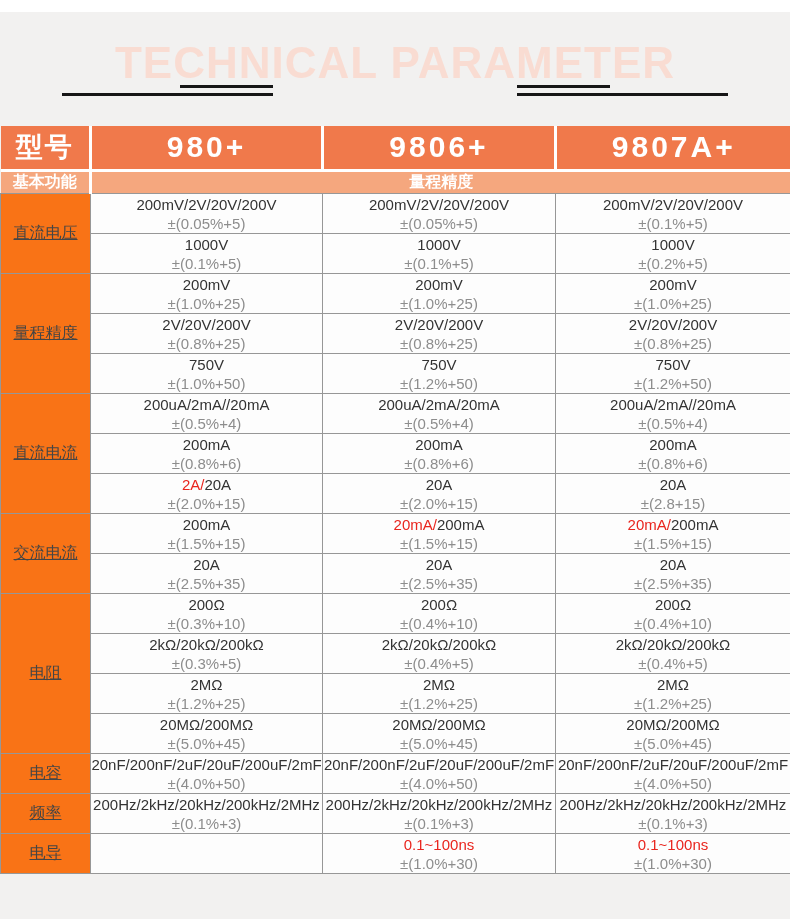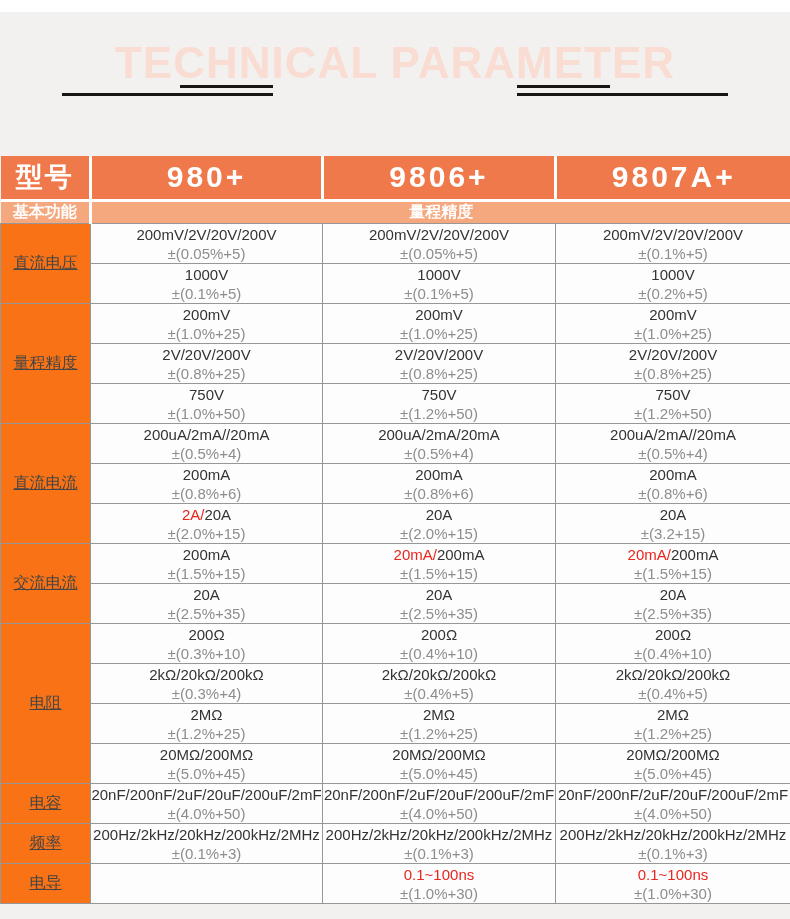--- a/index.html
+++ b/index.html
@@ -17,21 +17,21 @@
   *{box-sizing:border-box;}
   html,body{margin:0;padding:0;}
   body{
     width:790px;height:919px;
     background:var(--page-bg);
     font-family:"Liberation Sans","DejaVu Sans",sans-serif;
     overflow:hidden;
   }
   .top-strip{height:12px;background:#ffffff;}
   
-  .title-block{position:relative;height:144px;padding-left:16px;}
+  .title-block{position:relative;height:114px;padding-left:16px;}
   .watermark{
     position:absolute;top:26px;left:50%;transform:translateX(-50%);
     font-size:44px;font-weight:bold;letter-spacing:1px;white-space:nowrap;
     color:var(--watermark);
   }
   .page-title{
     position:absolute;top:38px;left:50%;transform:translateX(-50%);
     margin:0;font-size:52px;font-weight:bold;letter-spacing:4px;white-space:nowrap;
     color:var(--accent);
   }
@@ -211,21 +211,21 @@
         <td class="spec-cell">
           <div class="range"><span class="red">2A/</span><span>20A</span></div>
           <div class="acc">±(2.0%+15)</div>
         </td>
         <td class="spec-cell">
           <div class="range"><span>20A</span></div>
           <div class="acc">±(2.0%+15)</div>
         </td>
         <td class="spec-cell">
           <div class="range"><span>20A</span></div>
-          <div class="acc">±(3.2+15)</div>
+          <div class="acc">±(2.8+15)</div>
         </td>
       </tr>
       <tr>
         <th class="row-label" rowspan="2">交流电流</th>
         <td class="spec-cell">
           <div class="range"><span>200mA</span></div>
           <div class="acc">±(1.5%+15)</div>
         </td>
         <td class="spec-cell">
           <div class="range"><span class="red">20mA/</span><span>200mA</span></div>
@@ -261,21 +261,21 @@
           <div class="acc">±(0.4%+10)</div>
         </td>
         <td class="spec-cell">
           <div class="range"><span>200Ω</span></div>
           <div class="acc">±(0.4%+10)</div>
         </td>
       </tr>
       <tr>
         <td class="spec-cell">
           <div class="range"><span>2kΩ/20kΩ/200kΩ</span></div>
-          <div class="acc">±(0.3%+4)</div>
+          <div class="acc">±(0.3%+5)</div>
         </td>
         <td class="spec-cell">
           <div class="range"><span>2kΩ/20kΩ/200kΩ</span></div>
           <div class="acc">±(0.4%+5)</div>
         </td>
         <td class="spec-cell">
           <div class="range"><span>2kΩ/20kΩ/200kΩ</span></div>
           <div class="acc">±(0.4%+5)</div>
         </td>
       </tr>

